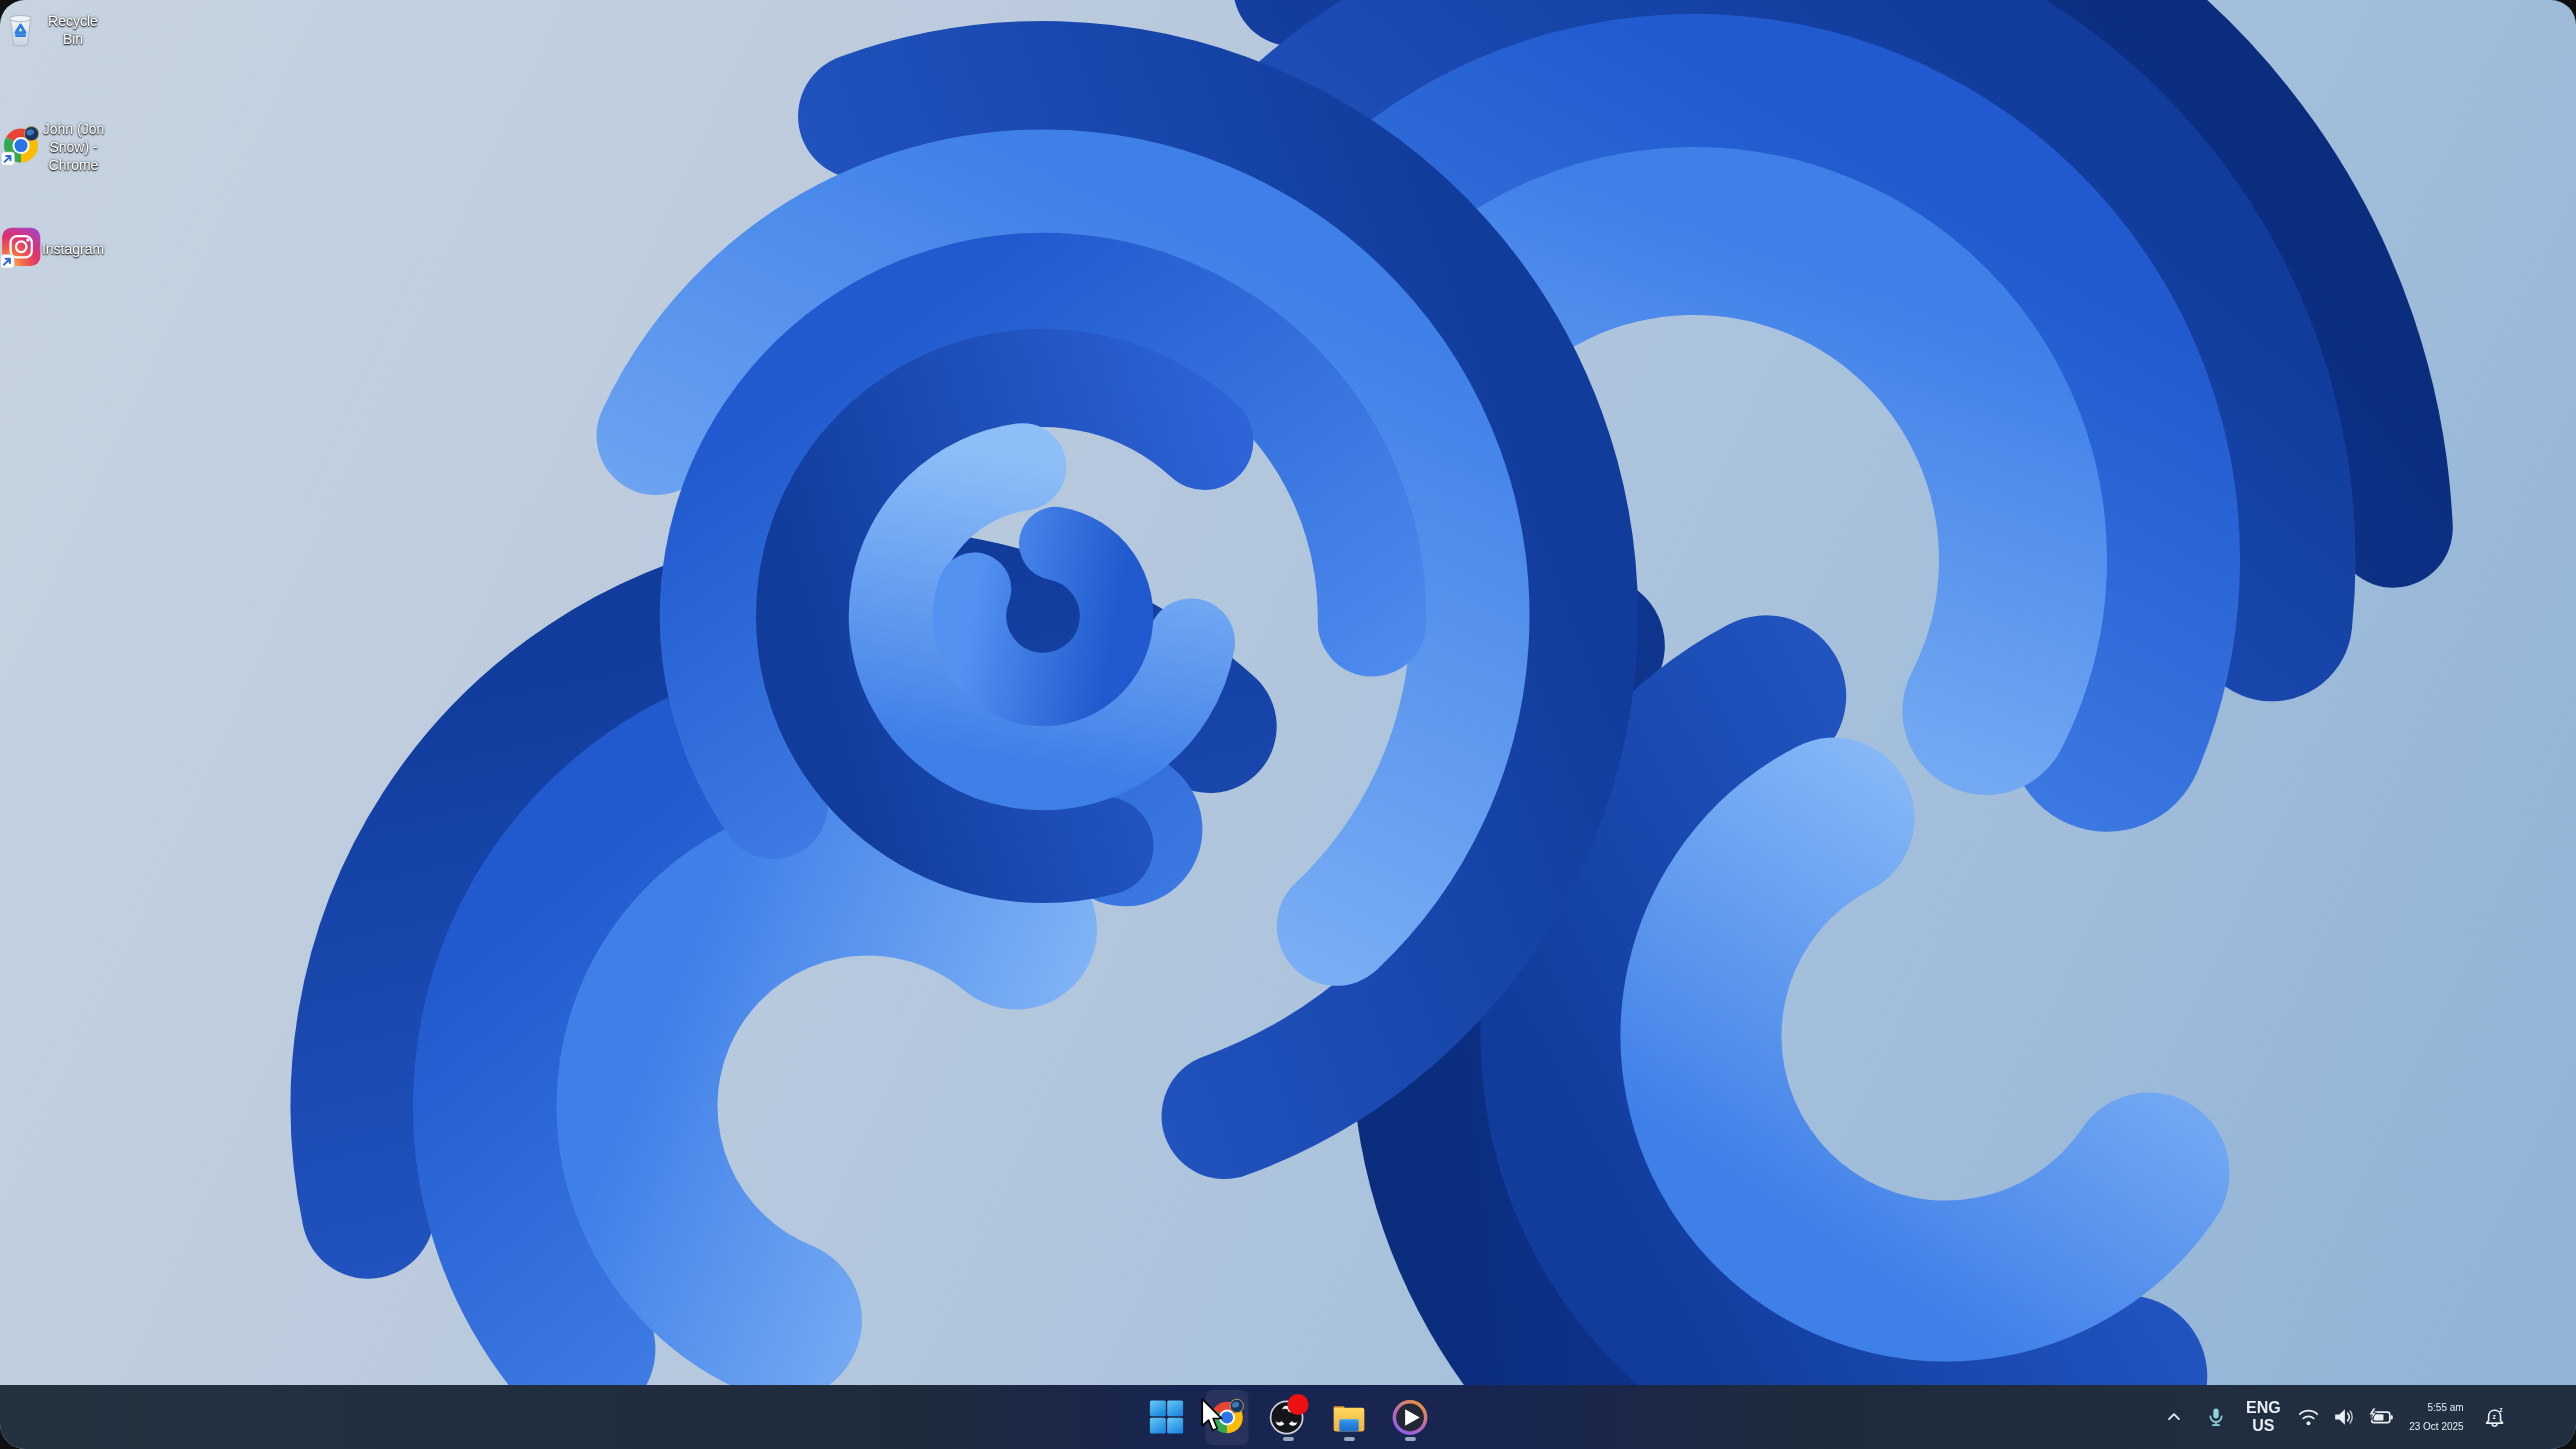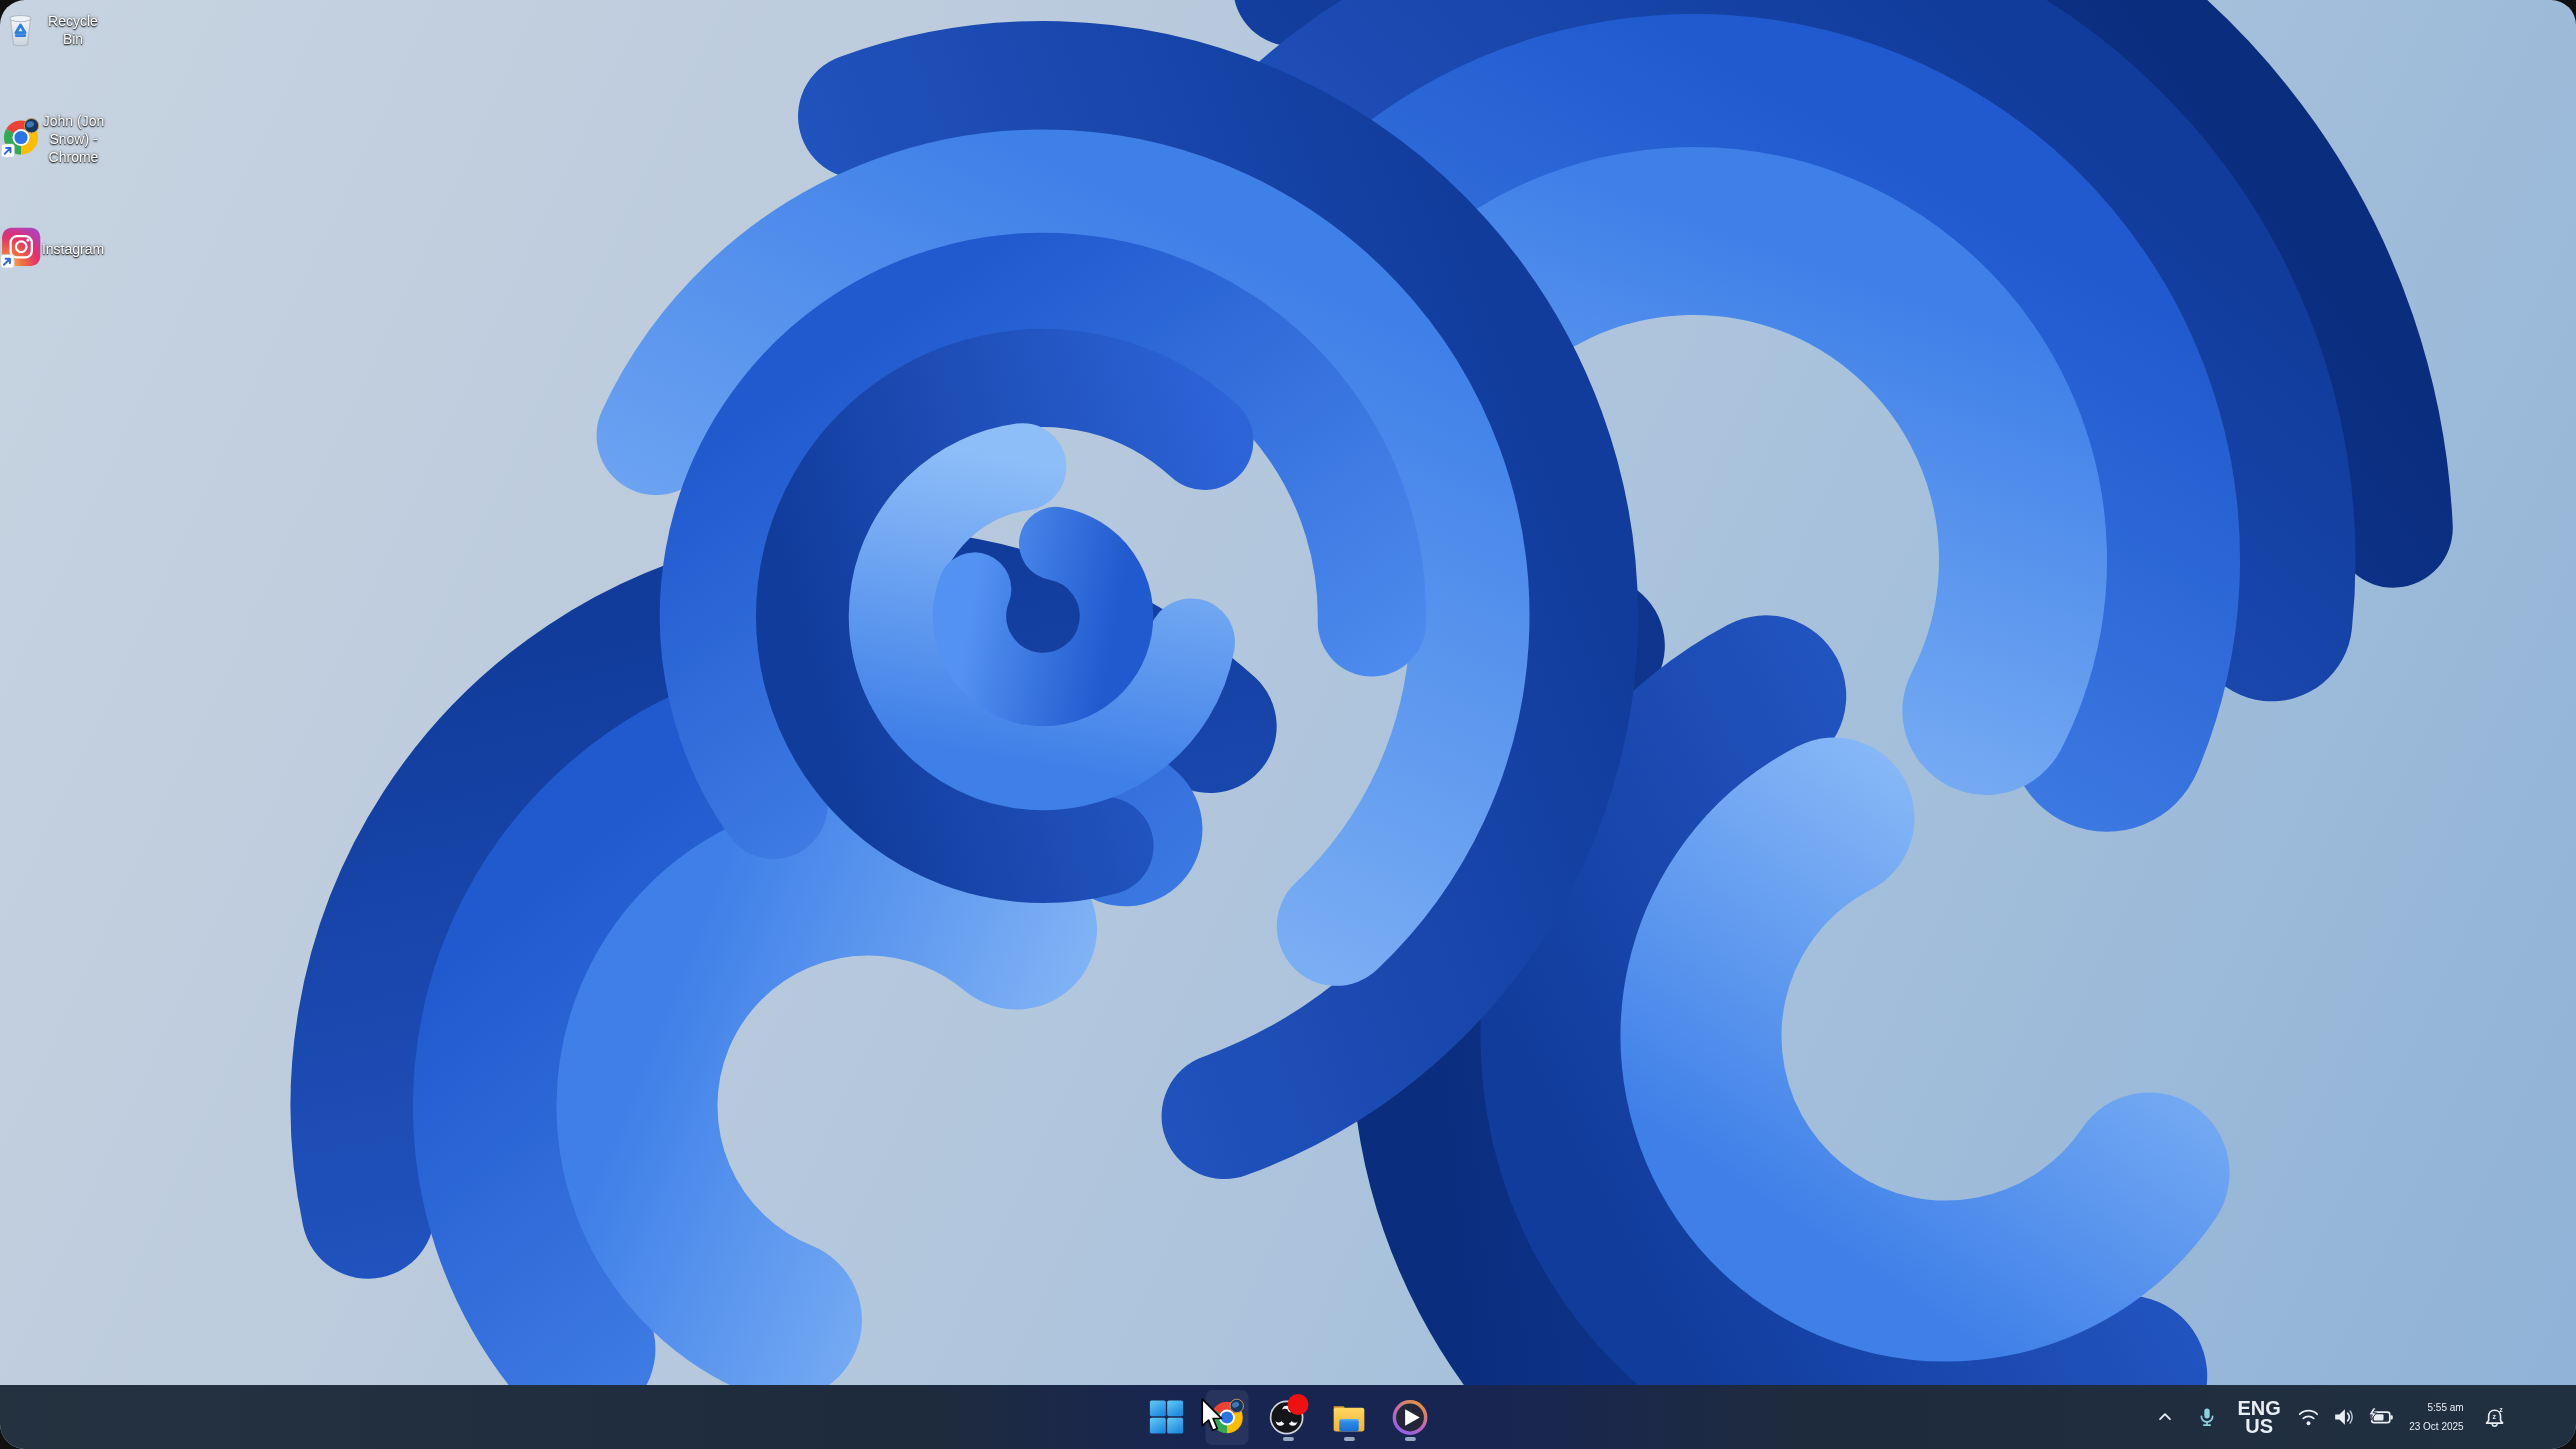--- a/index.html
+++ b/index.html
@@ -19,21 +19,21 @@
   .taskbar{position:absolute;left:0;right:0;bottom:0;height:64px;z-index:5;
       background:linear-gradient(90deg,#243240 0%,#1e2b3d 36%,#182551 46%,#182551 58%,#1e2b3d 70%,#213040 100%);}
   .tb-center{position:absolute;left:50%;top:0;transform:translateX(-50%);height:64px;display:flex;align-items:center;gap:18px;}
   .tb-btn{position:relative;width:43px;height:55px;border-radius:7px;display:flex;align-items:center;justify-content:center;}
   .tb-btn.hovered{background:rgba(255,255,255,.07);}
   .run-pill{position:absolute;bottom:3.5px;left:50%;transform:translateX(-50%);width:11.2px;height:4.2px;border-radius:2.1px;background:#96a9bf;}
   .badge-rec{position:absolute;top:4.2px;right:1.4px;width:21px;height:21px;border-radius:50%;background:#ee1111;}
 
   .tray{position:absolute;right:0;top:0;height:64px;display:flex;align-items:center;gap:7px;padding-right:62px;}
   .tray-btn{display:flex;align-items:center;justify-content:center;height:50px;border-radius:5.6px;padding:0 5.6px;}
-  .tray-text{color:#e9eef4;font-size:20px;line-height:18px;font-weight:700;text-align:center;}
+  .tray-text{color:#e9eef4;font-size:16px;line-height:18px;font-weight:700;text-align:center;}
   .clock{color:#e9eef4;font-size:10px;line-height:19px;text-align:right;font-weight:400;}
 
   .cursor{position:absolute;z-index:9;left:1198px;top:1397px;pointer-events:none;}
 </style>
 </head>
 <body>
 
 <div class="screen">
 
   <div class="wallpaper">
@@ -92,21 +92,21 @@
           </defs>
           <path d="M15 16 L19 52 Q29 55 39 52 L43 16 Z" fill="url(#binG)" stroke="#aeb9c4" stroke-width="1.5"></path>
           <ellipse cx="29" cy="15" rx="15" ry="4.5" fill="#eef3f7" stroke="#aeb9c4" stroke-width="1.5"></ellipse>
           <path d="M29 24 l6.5 11 h-13 Z" fill="none" stroke="#2f7fe0" stroke-width="4" stroke-linejoin="round"></path>
           <path d="M23 39 h12" stroke="#2f7fe0" stroke-width="4" stroke-linecap="round"></path>
         </svg>
       </div>
       <div class="lbl">Recycle Bin</div>
     </div>
 
-    <div class="desk-item" style="top:108px;">
+    <div class="desk-item" style="top:116px;">
       <div class="ic">
         <svg width="45" height="45" viewBox="0 0 64 64">
           <path d="M32 32 L9.5 19 A26 26 0 0 1 54.5 19 Z" fill="#ea4335"></path>
           <path d="M32 32 L9.5 19 A26 26 0 0 0 32 58 Z" fill="#34a853"></path>
           <path d="M32 32 L32 58 A26 26 0 0 0 54.5 19 Z" fill="#fbbc05"></path>
           <circle cx="32" cy="32" r="13" fill="#ffffff"></circle>
           <circle cx="32" cy="32" r="10" fill="#2a74e8"></circle>
           <circle cx="48" cy="14" r="11" fill="#17365e" stroke="#caa05a" stroke-width="1.5"></circle>
           <ellipse cx="46" cy="12" rx="6" ry="4.5" fill="#3f78b8" transform="rotate(-20 46 12)"></ellipse>
           <rect x="2" y="42" width="20" height="20" rx="4" fill="#ffffff" stroke="#c4cad0" stroke-width="1"></rect>

